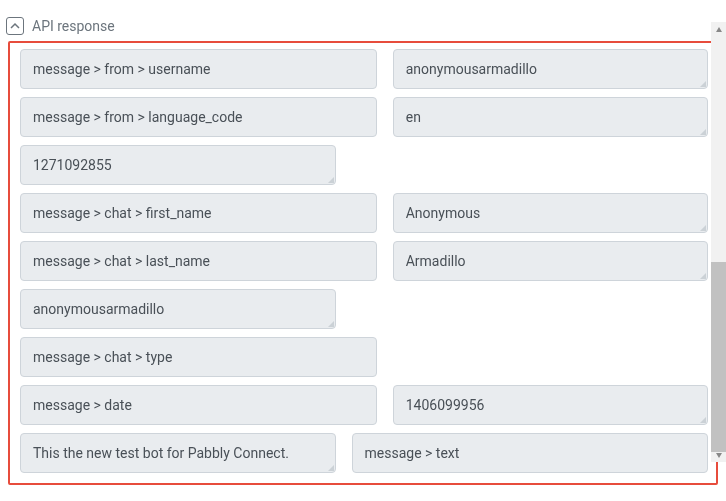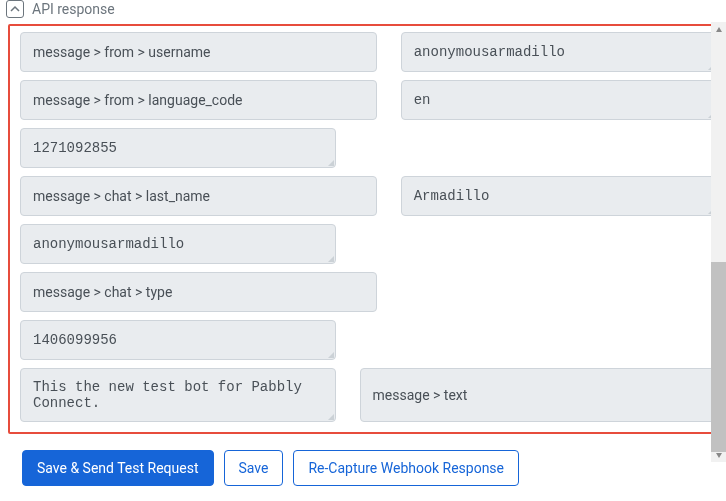--- a/index.html
+++ b/index.html
@@ -11,21 +11,21 @@
       font-family: -apple-system, BlinkMacSystemFont, "Segoe UI", Roboto, sans-serif;
       background: #fff;
       width: 726px;
       height: 501px;
       overflow: hidden;
       position: relative;
     }
     .top-bar {
       display: flex;
       align-items: center;
-      padding: 0 6px 6px 6px;
+      padding: 17px 6px 6px 6px;
       color: #6c757d;
       font-size: 14px;
     }
     .collapse-btn {
       width: 18px;
       height: 18px;
       border: 1px solid #6c757d;
       border-radius: 3px;
       display: flex;
       align-items: center;
@@ -42,42 +42,41 @@
       font-size: 14px;
     }
     .highlight-box {
       border: 2px solid #e74c3c;
       border-radius: 2px;
       margin: 0 8px;
       padding: 6px 10px 2px 10px;
     }
     .row {
       display: flex;
-      gap: 24px;
+      gap: 16px;
       margin-bottom: 8px;
     }
     .field-box {
       background: #e9ecef;
       border: 1px solid #ced4da;
       border-radius: 4px;
       padding: 10px 12px;
       font-size: 14px;
       color: #495057;
       flex: 1;
       position: relative;
       min-height: 40px;
       display: flex;
       align-items: center;
     }
     .field-key {
       flex: 0 0 52%;
     }
     .field-value {
       flex: 0 0 46%;
-      font-family: Liberation Mono, monospace;
     }
     .resize-handle {
       position: absolute;
       bottom: 1px;
       right: 1px;
       width: 10px;
       height: 10px;
       overflow: hidden;
     }
     .resize-handle::before {
@@ -183,39 +182,51 @@
         </div>
       </div>
       <div class="row">
         <div class="field-box field-value">
           <span>1271092855</span>
           <div class="resize-handle"></div>
         </div>
       </div>
       <div class="row">
         <div class="field-box field-key">
+          <span>message &gt; chat &gt; first_name</span>
+        </div>
+        <div class="field-box field-value">
+          <span>Anonymous</span>
+          <div class="resize-handle"></div>
+        </div>
+      </div>
+      <div class="row">
+        <div class="field-box field-key">
           <span>message &gt; chat &gt; last_name</span>
         </div>
         <div class="field-box field-value">
           <span>Armadillo</span>
           <div class="resize-handle"></div>
         </div>
       </div>
       <div class="row">
         <div class="field-box field-value">
           <span>anonymousarmadillo</span>
           <div class="resize-handle"></div>
         </div>
       </div>
       <div class="row">
         <div class="field-box field-key">
           <span>message &gt; chat &gt; type</span>
         </div>
       </div>
       <div class="row">
+        <div class="field-box field-key">
+          <span>message &gt; date</span>
+        </div>
         <div class="field-box field-value">
           <span>1406099956</span>
           <div class="resize-handle"></div>
         </div>
       </div>
       <div class="row">
         <div class="field-box field-value">
           <span>This the new test bot for Pabbly Connect.</span>
           <div class="resize-handle"></div>
         </div>

